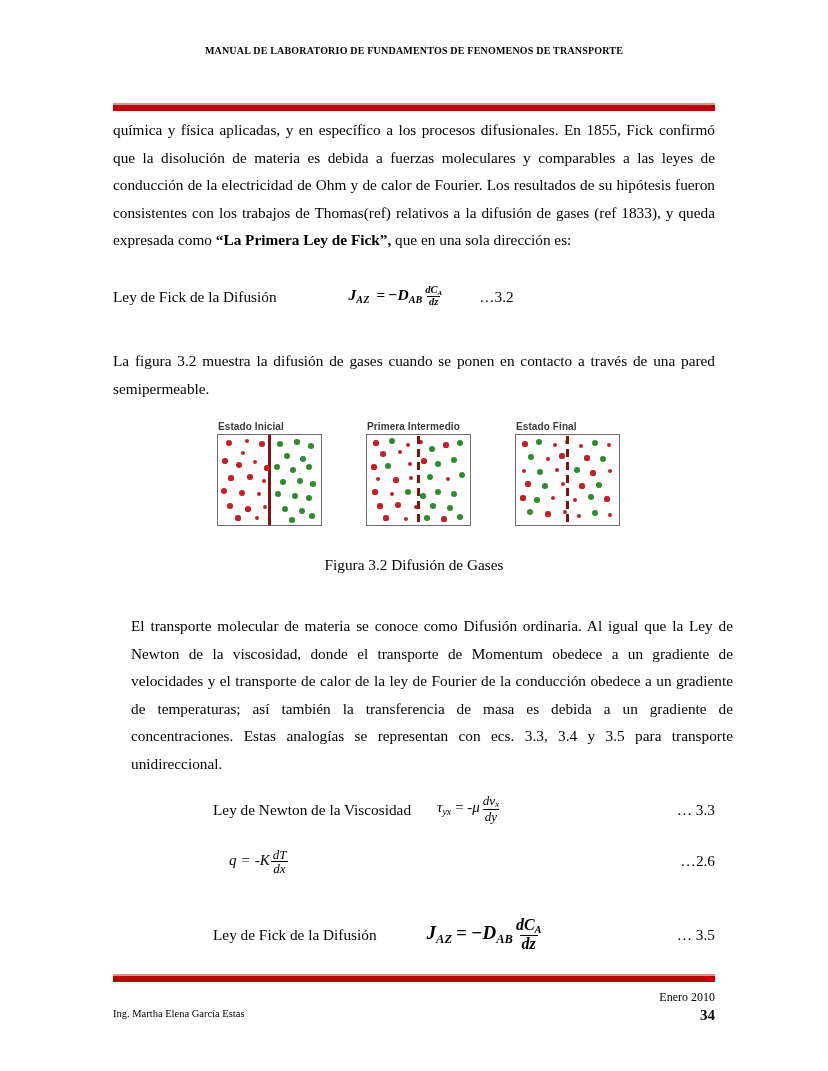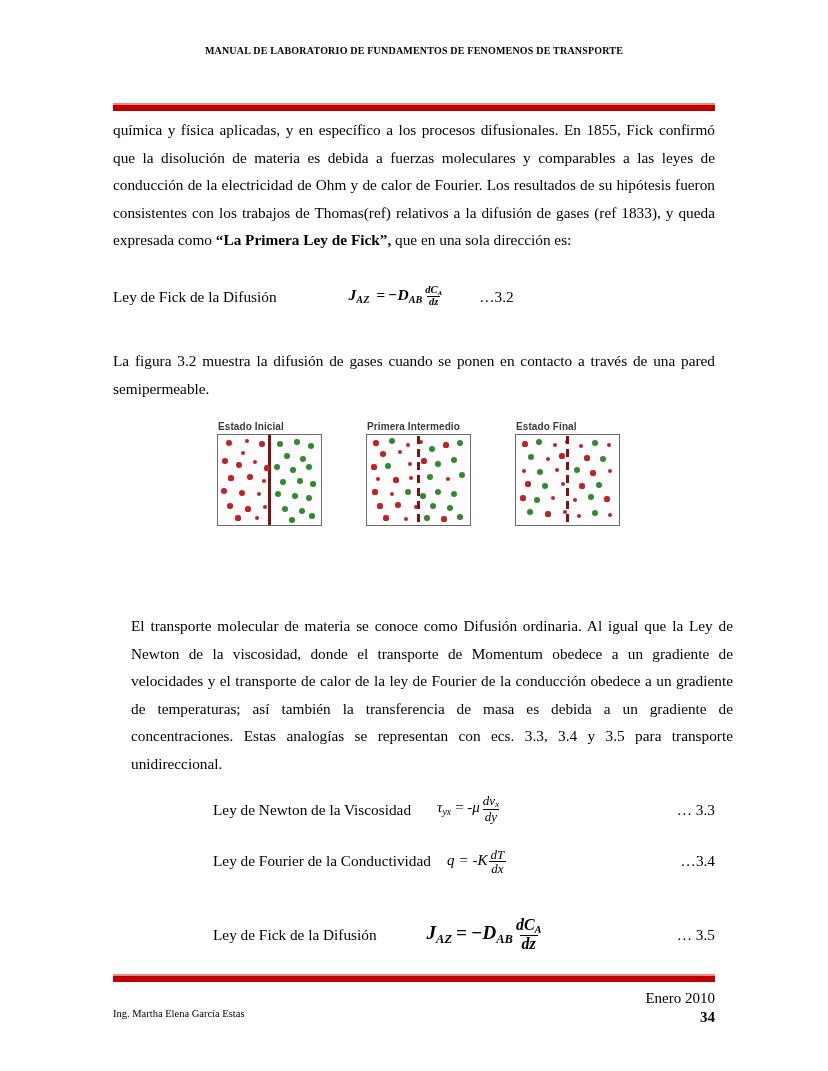--- a/index.html
+++ b/index.html
@@ -60,21 +60,21 @@
   .dot{position:absolute;border-radius:50%;}
 
   .figcap{position:absolute;left:0;right:0;top:556px;text-align:center;
           font-size:15.3px;}
 
   
   .foot-left{position:absolute;left:113px;top:1008px;
       font-family:"Liberation Serif", serif;font-size:10.5px;}
   .foot-right{position:absolute;right:113px;top:990px;text-align:right;
       font-family:"Liberation Serif", serif;}
-  .foot-date{font-size:15px;}
+  .foot-date{font-size:12px;}
   .foot-pg{font-size:15px;font-weight:bold;margin-top:2px;}
 </style>
 </head>
 <body>
 
 <div class="page">
 
   <div class="hdr hdr1">MANUAL DE LABORATORIO DE FUNDAMENTOS DE FENOMENOS DE TRANSPORTE</div>
   <div class="rule rule-top"></div>
 
@@ -246,20 +246,21 @@
           <span class="divider" style="left: 0px; top: 15px; width: 3px; height: 8px;"></span>
           <span class="divider" style="left: 0px; top: 28px; width: 3px; height: 8px;"></span>
           <span class="divider" style="left: 0px; top: 41px; width: 3px; height: 8px;"></span>
           <span class="divider" style="left: 0px; top: 54px; width: 3px; height: 8px;"></span>
           <span class="divider" style="left: 0px; top: 67px; width: 3px; height: 8px;"></span>
           <span class="divider" style="left: 0px; top: 80px; width: 3px; height: 8px;"></span>
         </div>
     </div>
   </div>
 
+  <div class="figcap">Figura 3.2 Difusión de Gases</div>
 
   <div style="position:absolute;left:131px;top:612px;width:602px;">
     <p class="para j">El transporte molecular de materia se conoce como Difusión ordinaria. Al igual que la Ley de Newton de la viscosidad, donde el transporte de Momentum  obedece a un gradiente de velocidades y el transporte de calor de la ley de Fourier de la conducción obedece a un gradiente de temperaturas; así  también la transferencia de masa es debida a un gradiente de concentraciones. Estas analogías se representan con ecs. 3.3, 3.4 y 3.5 para transporte unidireccional.</p>
   </div>
 
   <div style="position:absolute;left:113px;top:786px;width:602px;">
 
     <div class="eqrow" style="height:48px;">
       <span style="display:inline-block;width:100px;"></span>
       <span class="label">Ley de Newton de la Viscosidad</span>
@@ -267,28 +268,27 @@
       <span class="math" style="font-size:15px;text-align:center;"><span>τ</span><sub class="s">yx</sub><span style="padding:0 3px;">=</span><span>-</span><span>μ</span><span class="frac" style="font-size:13px;">
             <span class="num"><span>dv</span><sub class="s">x</sub></span>
             <span class="den">dy</span>
           </span></span>
       <span style="flex:1"></span>
       <span class="eqnum">… 3.3</span>
     </div>
 
     <div class="eqrow" style="height:54px;">
       <span style="display:inline-block;width:100px;"></span>
-      <span class="label">Ley de Fourier de la Conductividad</span>
       <span style="display:inline-block;width:16px;"></span>
       <span class="math" style="font-size:15px;"><span>q</span><span style="padding:0 4px;">=</span><span>-</span><span>K</span><span class="frac" style="font-size:13px;">
             <span class="num">dT</span>
             <span class="den">dx</span>
           </span></span>
       <span style="flex:1"></span>
-      <span class="eqnum">…3.4</span>
+      <span class="eqnum">…2.6</span>
     </div>
 
     <div class="eqrow" style="height:54px;margin-top:20px;">
       <span style="display:inline-block;width:100px;"></span>
       <span class="label">Ley de Fick de la Difusión</span>
       <span style="display:inline-block;width:50px;"></span>
       <span class="mathb" style="font-size:19px;"><span>J</span><sub class="s">AZ</sub><span style="padding:0 4px;">=</span><span>−</span><span>D</span><sub class="s">AB</sub><span class="frac" style="font-size:16px;">
             <span class="num"><span>dC</span><sub class="s">A</sub></span>
             <span class="den">dz</span>
           </span></span>

